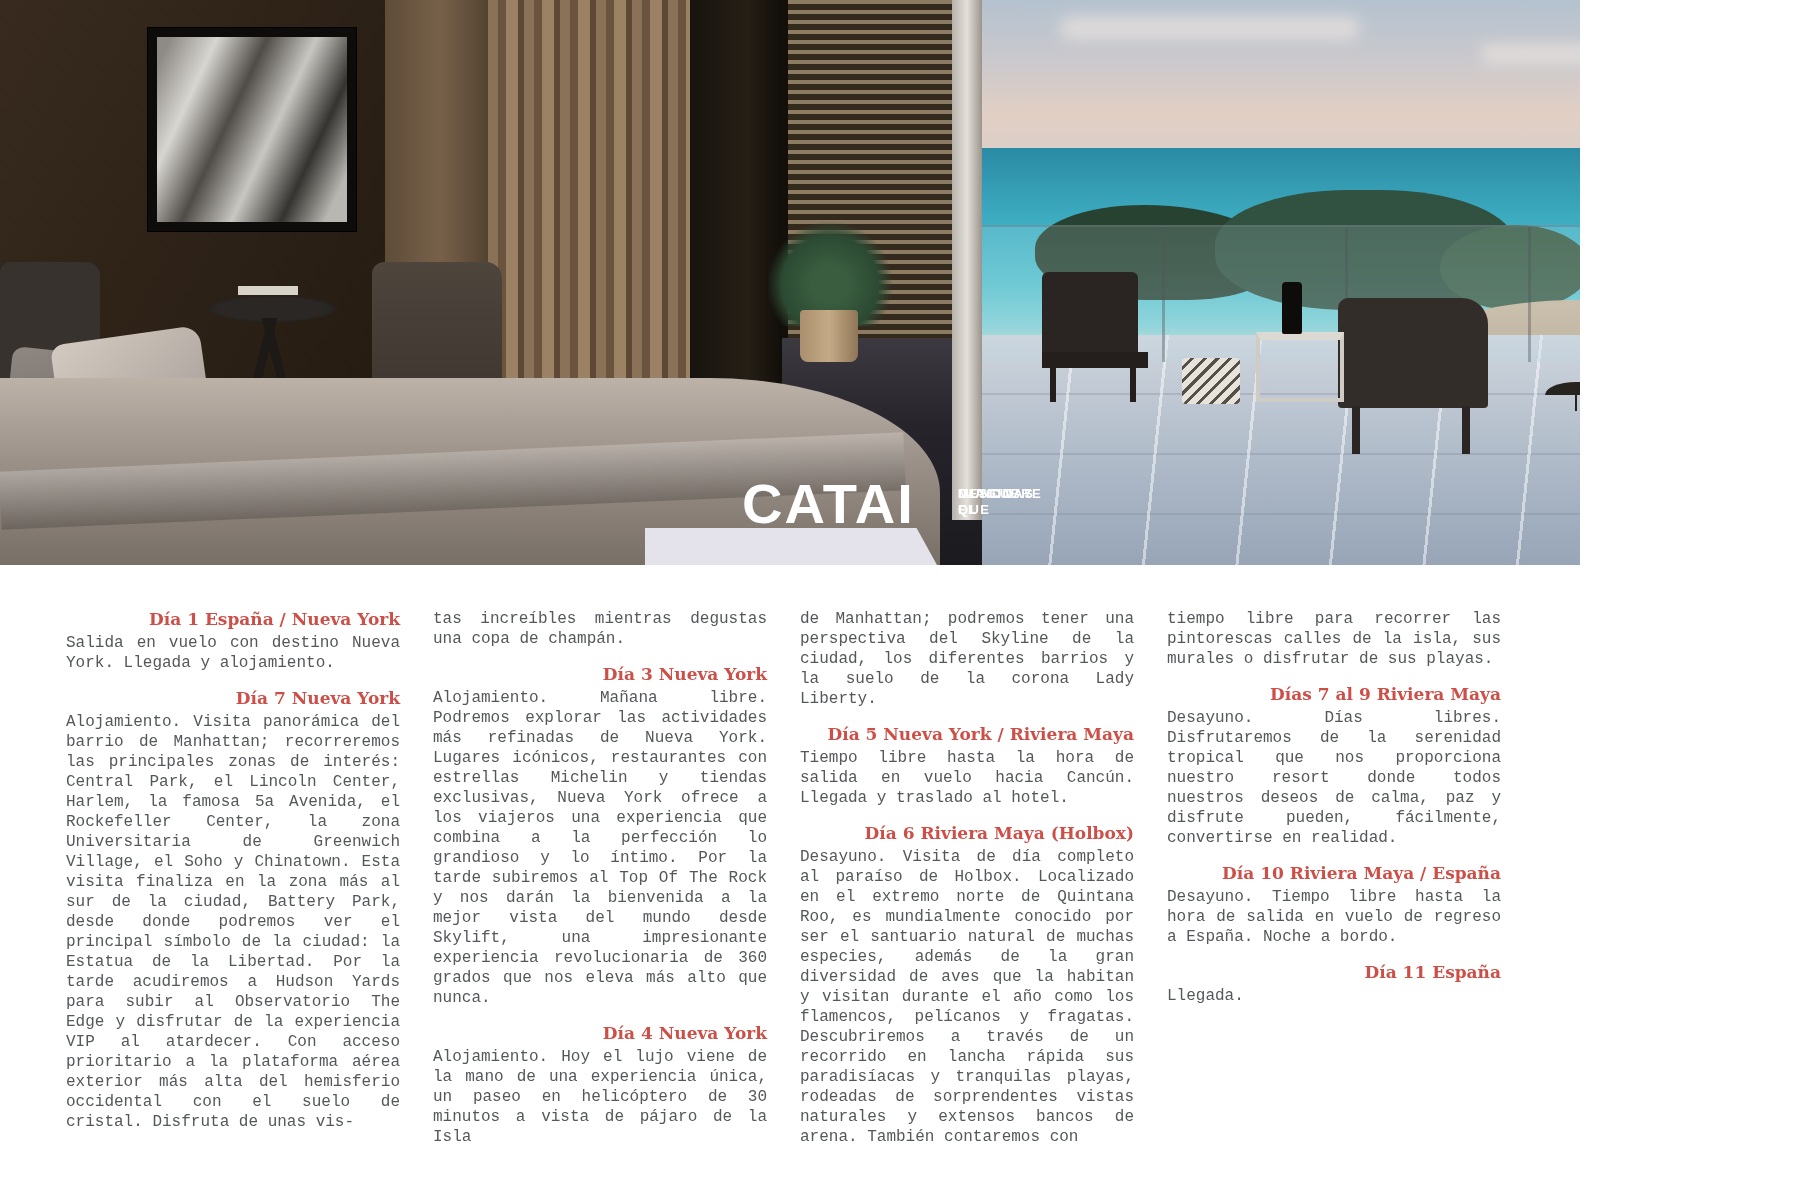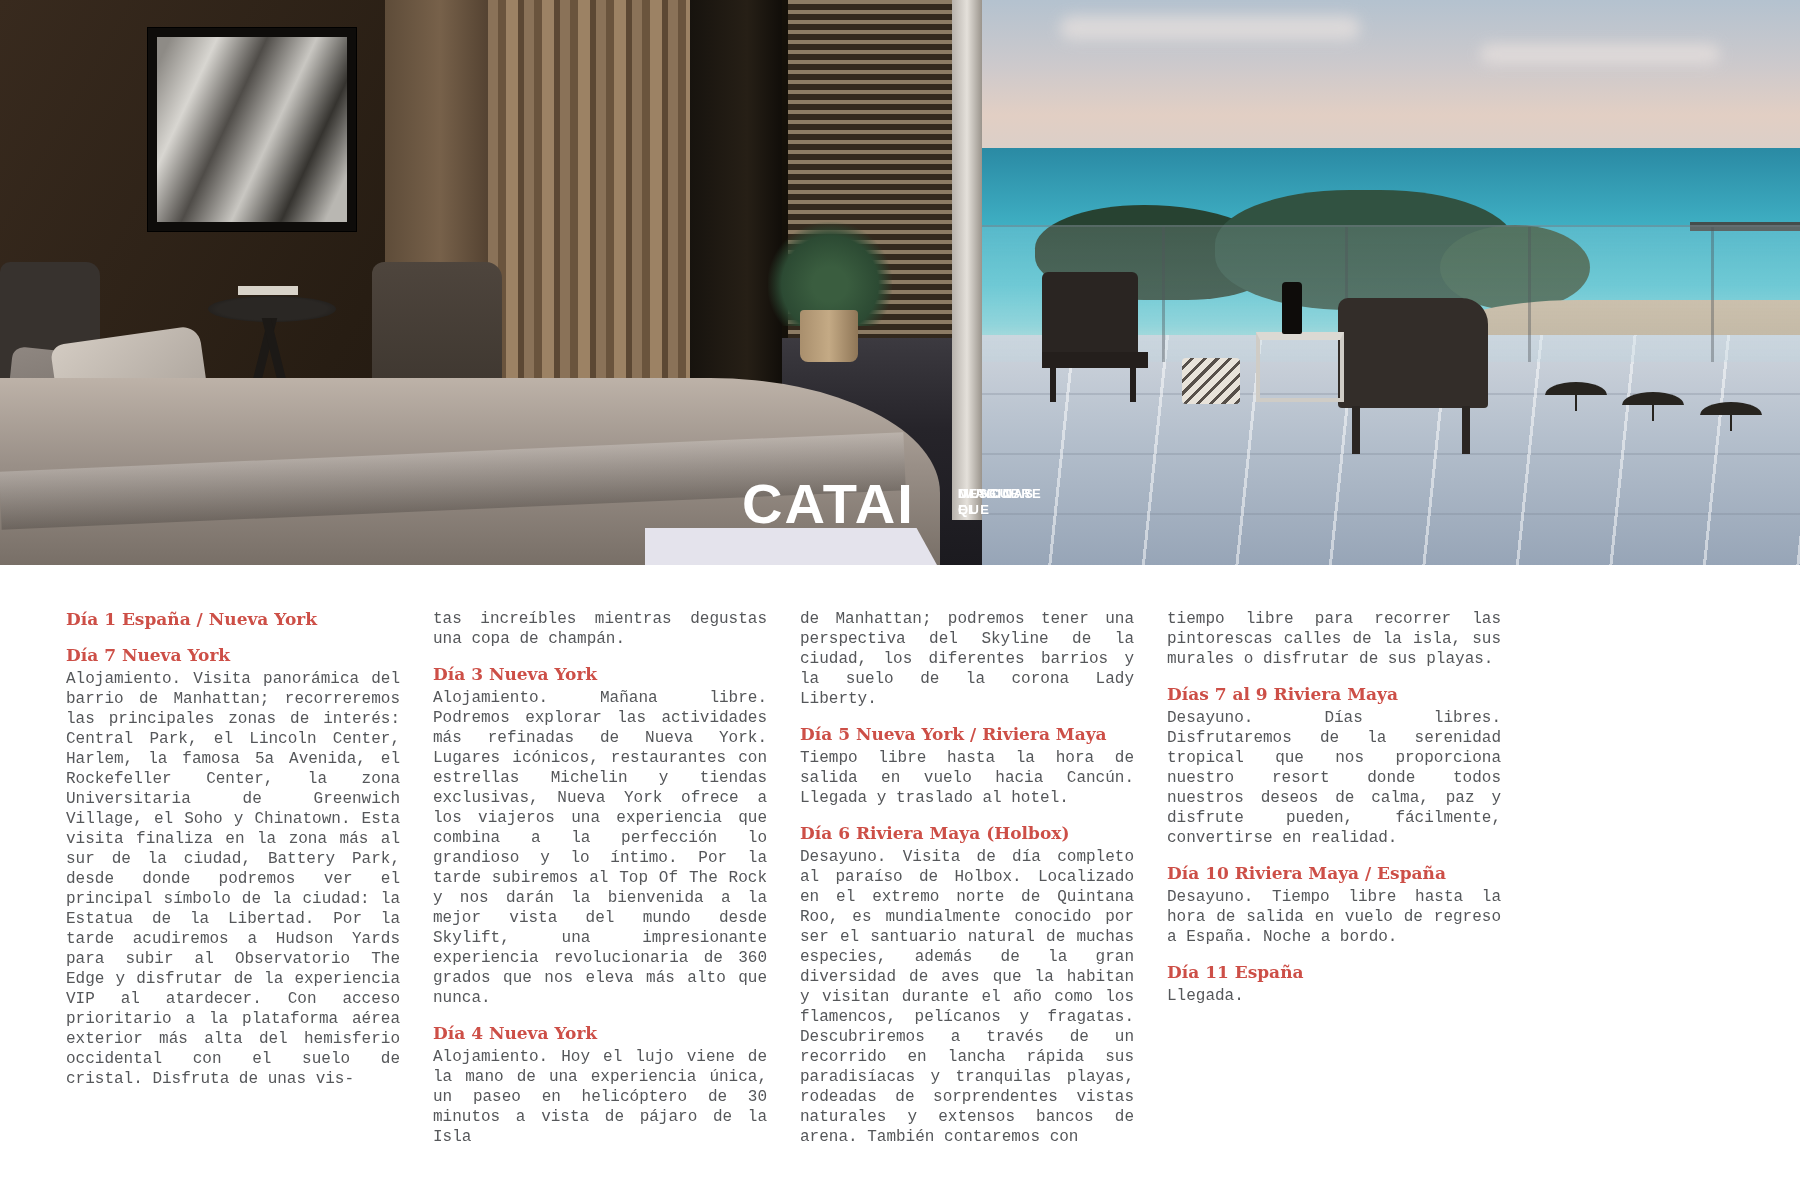--- a/index.html
+++ b/index.html
@@ -1,20 +1,20 @@
 <!DOCTYPE html>
 <html lang="es"><head>
 <meta charset="utf-8">
 <style>
   html,body{margin:0;padding:0;background:#ffffff;}
   .page{position:relative;width:1800px;height:1200px;background:#ffffff;overflow:hidden;
         font-family:"DejaVu Sans",sans-serif;}
 
   
-  .hero{position:relative;width:1800px;height:565px;overflow:hidden;background:#b91c1c;}
+  .hero{position:relative;width:1580px;height:565px;overflow:hidden;background:#b91c1c;}
   .hero div{position:absolute;}
 
   .wall-dark{left:0;top:0;width:700px;height:480px;
     background:linear-gradient(120deg,#382a1e,#271d13 55%,#1c140d);}
   .artwork{left:148px;top:28px;width:190px;height:185px;
     background:linear-gradient(115deg,#8e8b86 5%,#d8d6d1 22%,#4f4c48 40%,#c9c7c2 58%,#35332f 76%,#b9b7b2 92%);
     border:9px solid #0e0c0a;box-shadow:0 0 0 1px #000;}
   .wall-tan{left:385px;top:0;width:110px;height:460px;
     background:linear-gradient(90deg,#5e4c39,#77614a 50%,#4f3e2e);}
   .curtain{left:488px;top:0;width:205px;height:470px;
@@ -103,21 +103,21 @@
     font-family:"Liberation Sans",sans-serif;font-size:56px;line-height:52px;letter-spacing:2px;}
   .tagline{position:absolute;left:216px;top:8px;color:#ffffff;
     font-family:"Liberation Sans",sans-serif;font-size:13px;font-weight:bold;
     letter-spacing:1.4px;line-height:16px;}
 
   
   .content{display:flex;gap:33px;padding:44px 0 0 66px;}
   .col{width:334px;flex:0 0 334px;}
   .sec + .sec{margin-top:15px;}
   .sec h3{margin:0 0 3px 0;font-family:"DejaVu Serif",serif;font-weight:bold;
-    font-size:17px;line-height:21px;color:#cd4f47;}
+    font-size:17px;line-height:21px;color:#cd4f47;text-align:right;}
   .sec p{margin:0;font-size:16px;line-height:20px;color:#55575a;text-align:justify;
     font-family:Liberation Mono, monospace;}
 </style>
 </head>
 <body>
 
 <div class="page">
 
   <div class="hero">
     <div class="wall-dark"></div>
@@ -185,20 +185,21 @@
         <div>IMAGINAS</div>
       </div>
     </div>
   </div>
 
   <main class="content">
 
     <div class="col">
       <div class="sec">
         <h3>Día 1 España / Nueva York</h3>
+        <p>Salida en vuelo con destino Nueva York. Llegada y alojamiento.</p>
       </div>
       <div class="sec">
         <h3>Día 7 Nueva York</h3>
         <p>Alojamiento. Visita panorámica del barrio de Manhattan; recorreremos las principales zonas de interés: Central Park, el Lincoln Center, Harlem, la famosa 5a Avenida, el Rockefeller Center, la zona Universitaria de Greenwich Village, el Soho y Chinatown. Esta visita finaliza en la zona más al sur de la ciudad, Battery Park, desde donde podremos ver el principal símbolo de la ciudad: la Estatua de la Libertad. Por la tarde acudiremos a Hudson Yards para subir al Observatorio The Edge y disfrutar de la experiencia VIP al atardecer. Con acceso prioritario a la plataforma aérea exterior más alta del hemisferio occidental con el suelo de cristal. Disfruta de unas vis-</p>
       </div>
     </div>
 
     <div class="col">
       <div class="sec">
         <p>tas increíbles mientras degustas una copa de champán.</p>

